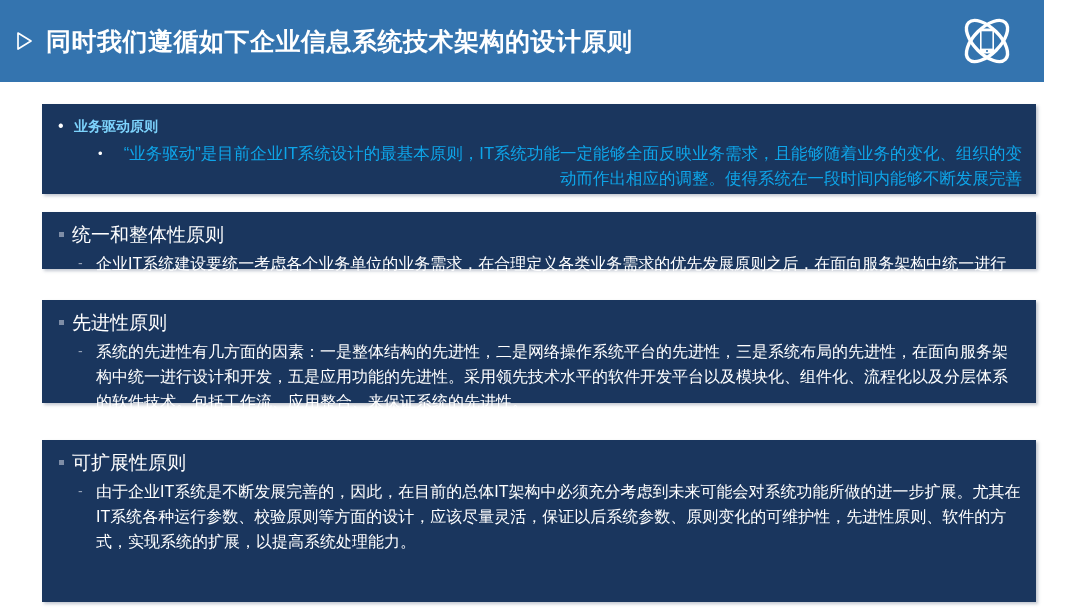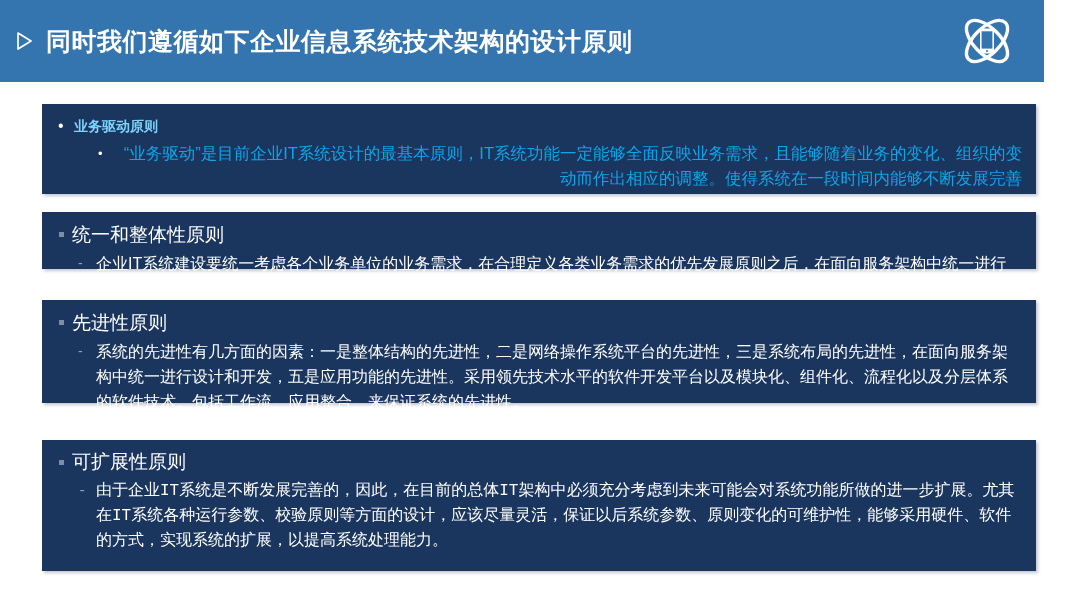--- a/index.html
+++ b/index.html
@@ -58,21 +58,21 @@
     left: 42px;
     width: 994px;
     background: #1A365E;
     box-sizing: border-box;
     box-shadow: 2px 2px 3px rgba(120,130,150,0.45);
     padding: 10px 14px 10px 14px;
   }
   .panel-1 { top: 104px;  height: 90px;  }
   .panel-2 { top: 212px;  height: 57px;  }
   .panel-3 { top: 300px;  height: 103px; }
-  .panel-4 { top: 440px;  height: 131px; font-family: Liberation Mono, monospace; }
+  .panel-4 { top: 440px;  height: 162px; }
 
   
   .head-row {
     display: flex;
     align-items: flex-start;
   }
   .bullet-dot {
     flex: 0 0 auto;
     width: 16px;
     color: #ffffff;
@@ -204,15 +204,15 @@
 
 <div class="panel panel-4">
   <div class="head-row">
     <span class="bullet-square">
         <i></i>
       </span>
     <span class="head-text">可扩展性原则</span>
   </div>
   <div class="body-row indent-2">
     <span class="sub-dash">-</span>
-    <span class="body-text-sm">由于企业IT系统是不断发展完善的，因此，在目前的总体IT架构中必须充分考虑到未来可能会对系统功能所做的进一步扩展。尤其在IT系统各种运行参数、校验原则等方面的设计，应该尽量灵活，保证以后系统参数、原则变化的可维护性，能够采用硬件、软件的方式，实现系统的扩展，以提高系统处理能力。</span>
+    <span class="body-text-sm">由于企业IT系统是不断发展完善的，因此，在目前的总体IT架构中必须充分考虑到未来可能会对系统功能所做的进一步扩展。尤其在IT系统各种运行参数、校验原则等方面的设计，应该尽量灵活，保证以后系统参数、原则变化的可维护性，先进性原则、软件的方式，实现系统的扩展，以提高系统处理能力。</span>
   </div>
 </div>
 
 </body></html>

